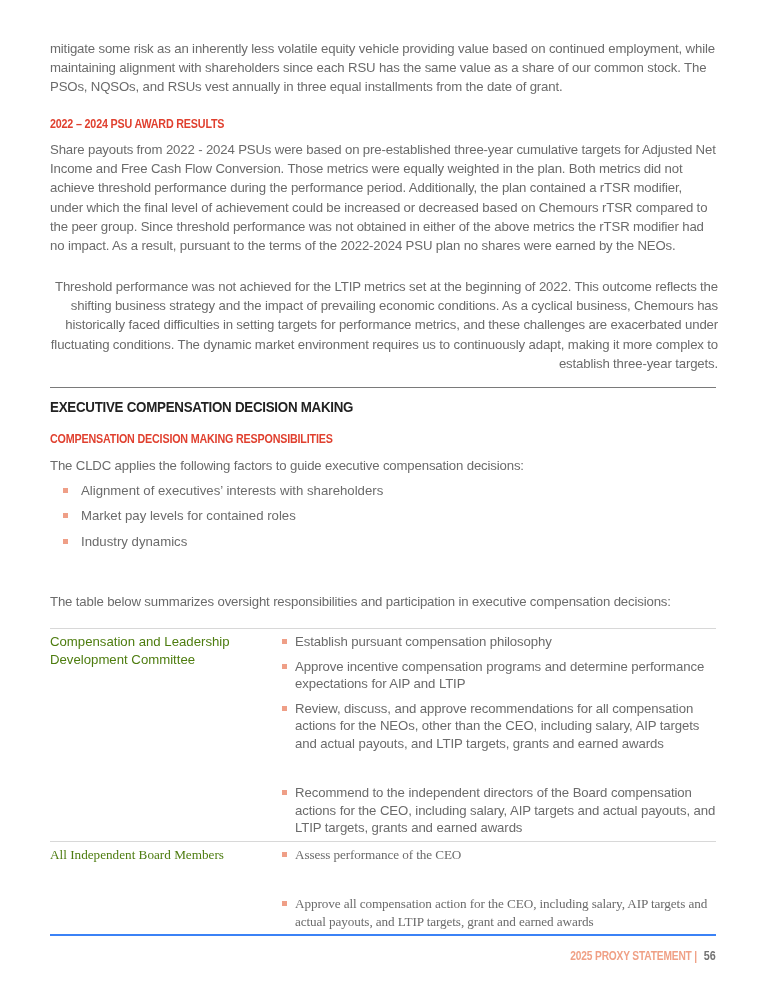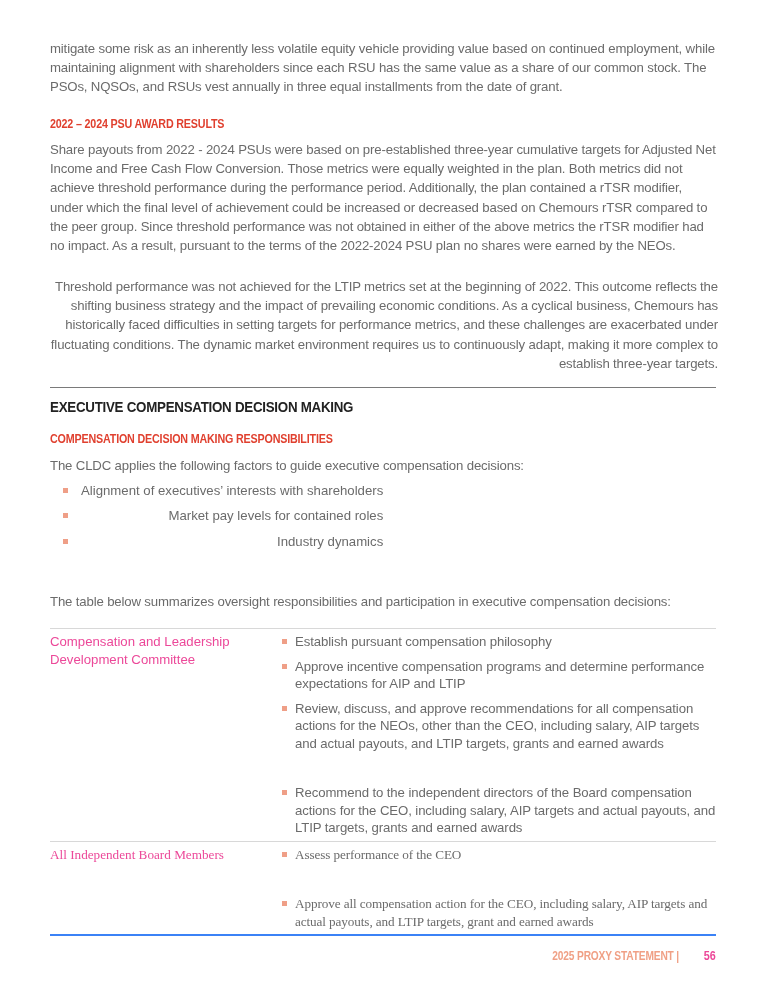--- a/index.html
+++ b/index.html
@@ -65,21 +65,20 @@
     }
     .h2 { position: absolute; top: 432px; left: 0; }
     .p4 { position: absolute; top: 456px; left: 0; width: 668px; }
     ul.factors {
       position: absolute;
       top: 481px;
       left: 0;
       margin: 0;
       padding: 0;
       list-style: none;
-      text-align: right;
     }
     ul.factors li {
       position: relative;
       padding-left: 31px;
       height: 25.3px;
       font-size: 13.2px;
       line-height: 19px;
       color: #6b6b6b;
     }
     .sq {
@@ -99,21 +98,21 @@
       border-collapse: collapse;
     }
     table.resp tr { border-top: 1px solid #d8d8d8; }
     table.resp tr:last-child { border-bottom: 2px solid #3b82f6; font-family: Liberation Serif, serif; }
     table.resp td {
       vertical-align: top;
       padding: 3px 0 4px 0;
     }
     td.role {
       width: 222px;
-      color: #ec4899;
+      color: #4d7c0f;
       font-size: 13.2px;
       line-height: 17.5px;
       padding-top: 4px !important;
     }
     ul.duties {
       margin: 0;
       padding: 0;
       list-style: none;
     }
     ul.duties li {
@@ -138,22 +137,22 @@
       font-size: 12px;
     }
     .footer .doc {
       color: #f0a085;
       display: inline-block;
       transform: scaleX(0.85);
       transform-origin: right center;
       letter-spacing: -0.2px;
     }
     .footer .num {
-      color: #ec4899;
-      margin-left: 20px;
+      color: #737373;
+      margin-left: 2px;
       display: inline-block;
       transform: scaleX(0.9);
     }
   </style>
 </head>
 <body>
 
 <div class="page">
 
   <p class="body p1">mitigate some risk as an inherently less volatile equity vehicle providing value based on continued employment, while maintaining alignment with shareholders since each RSU has the same value as a share of our common stock. The PSOs, NQSOs, and RSUs vest annually in three equal installments from the date of grant.</p>

